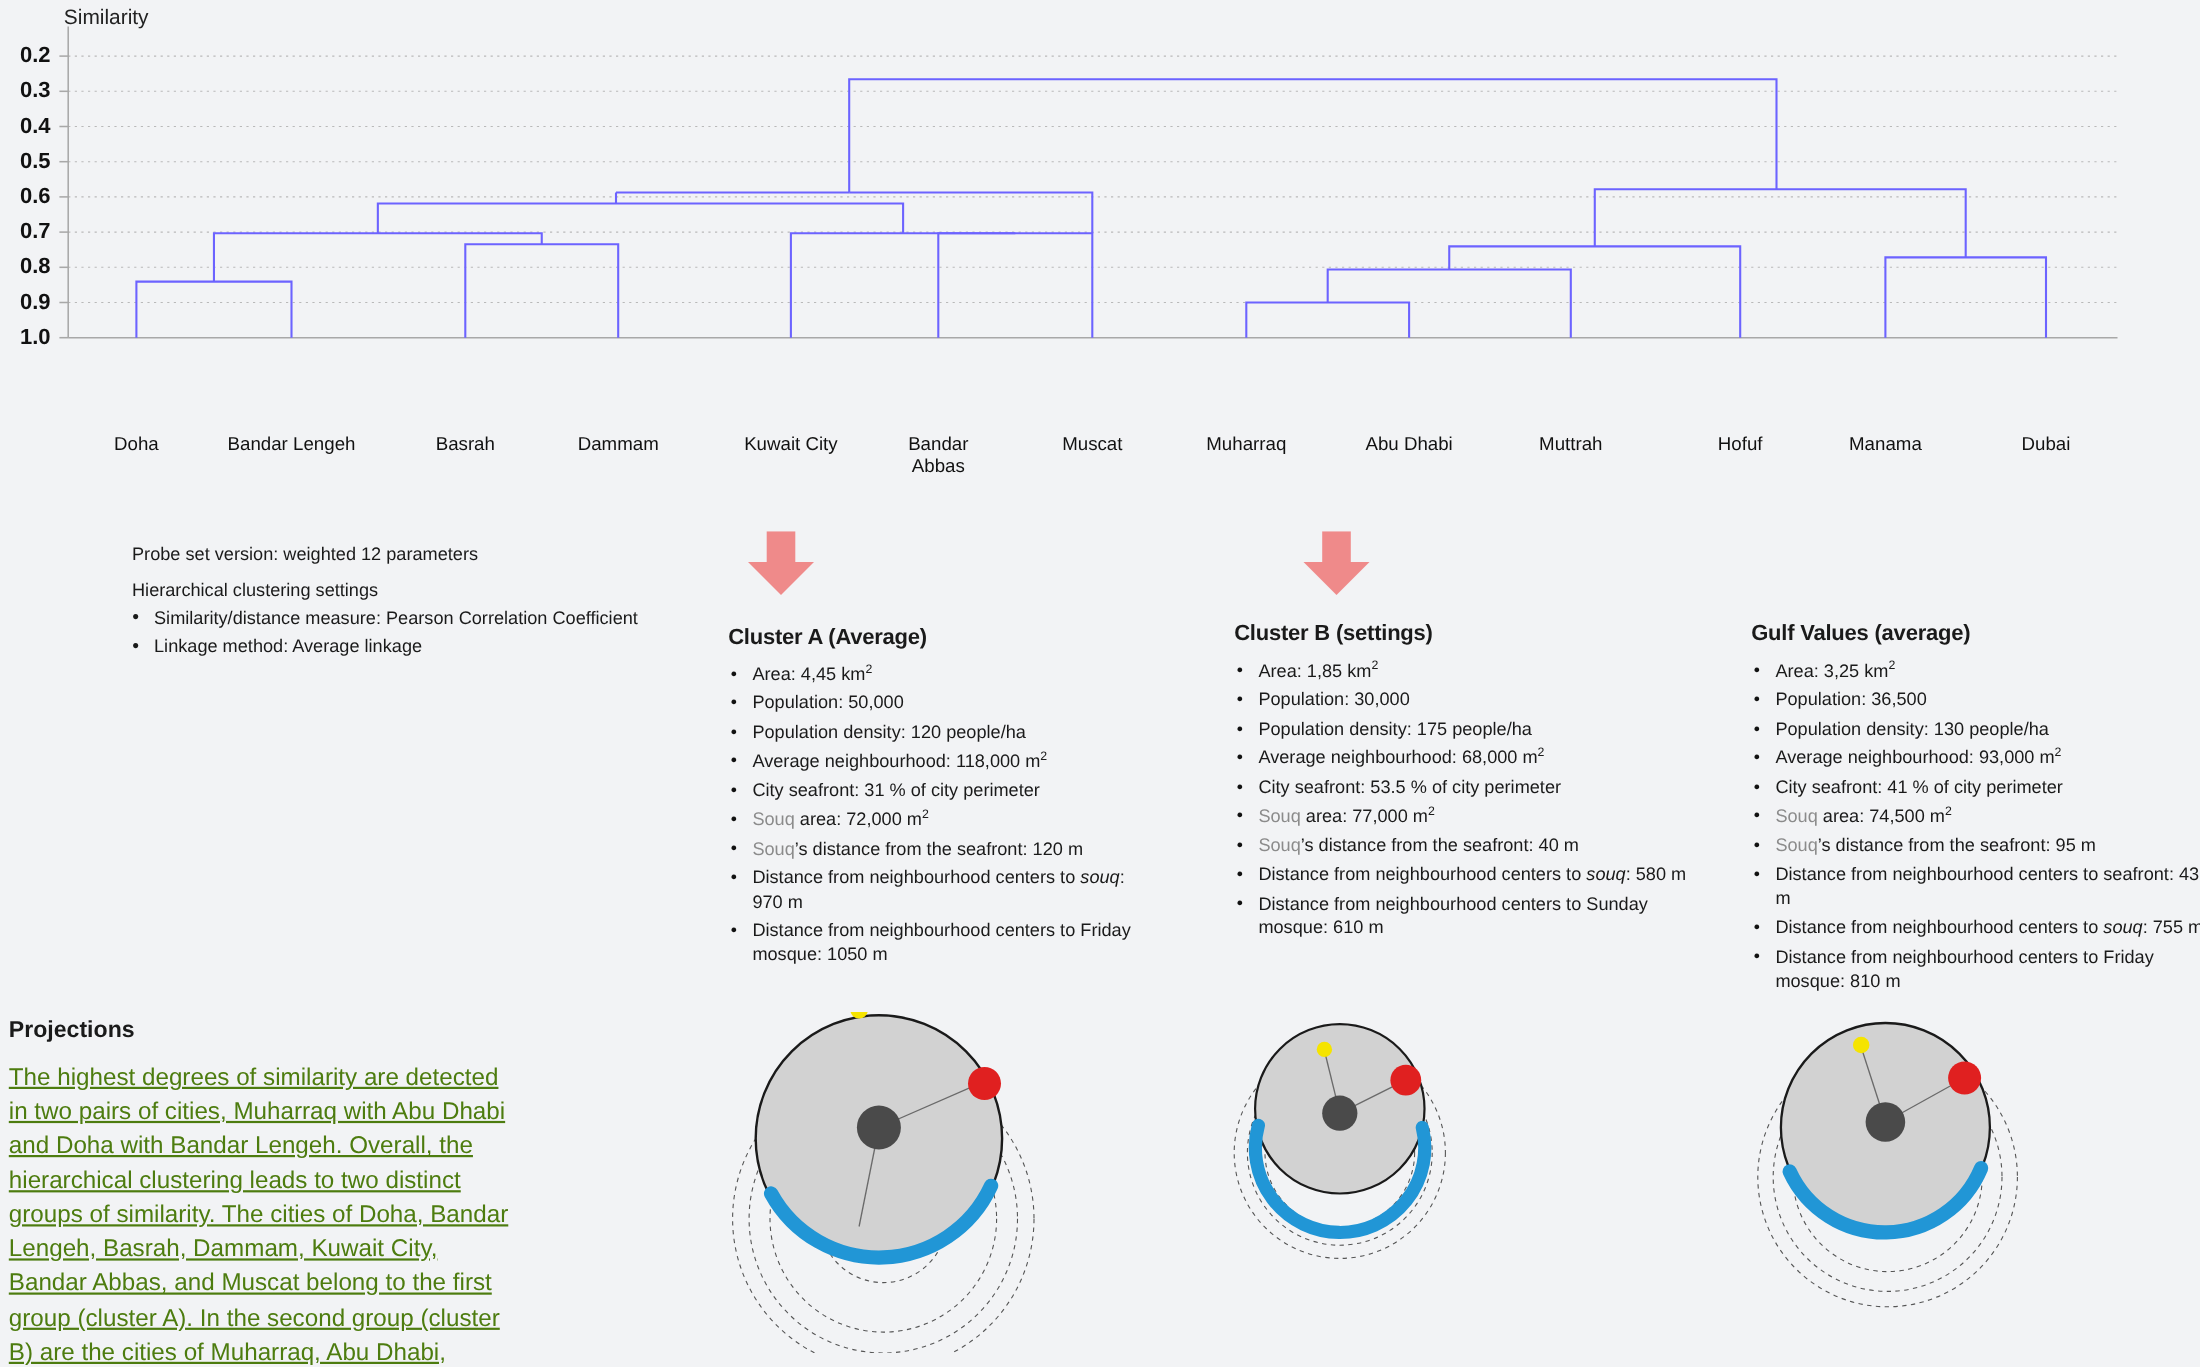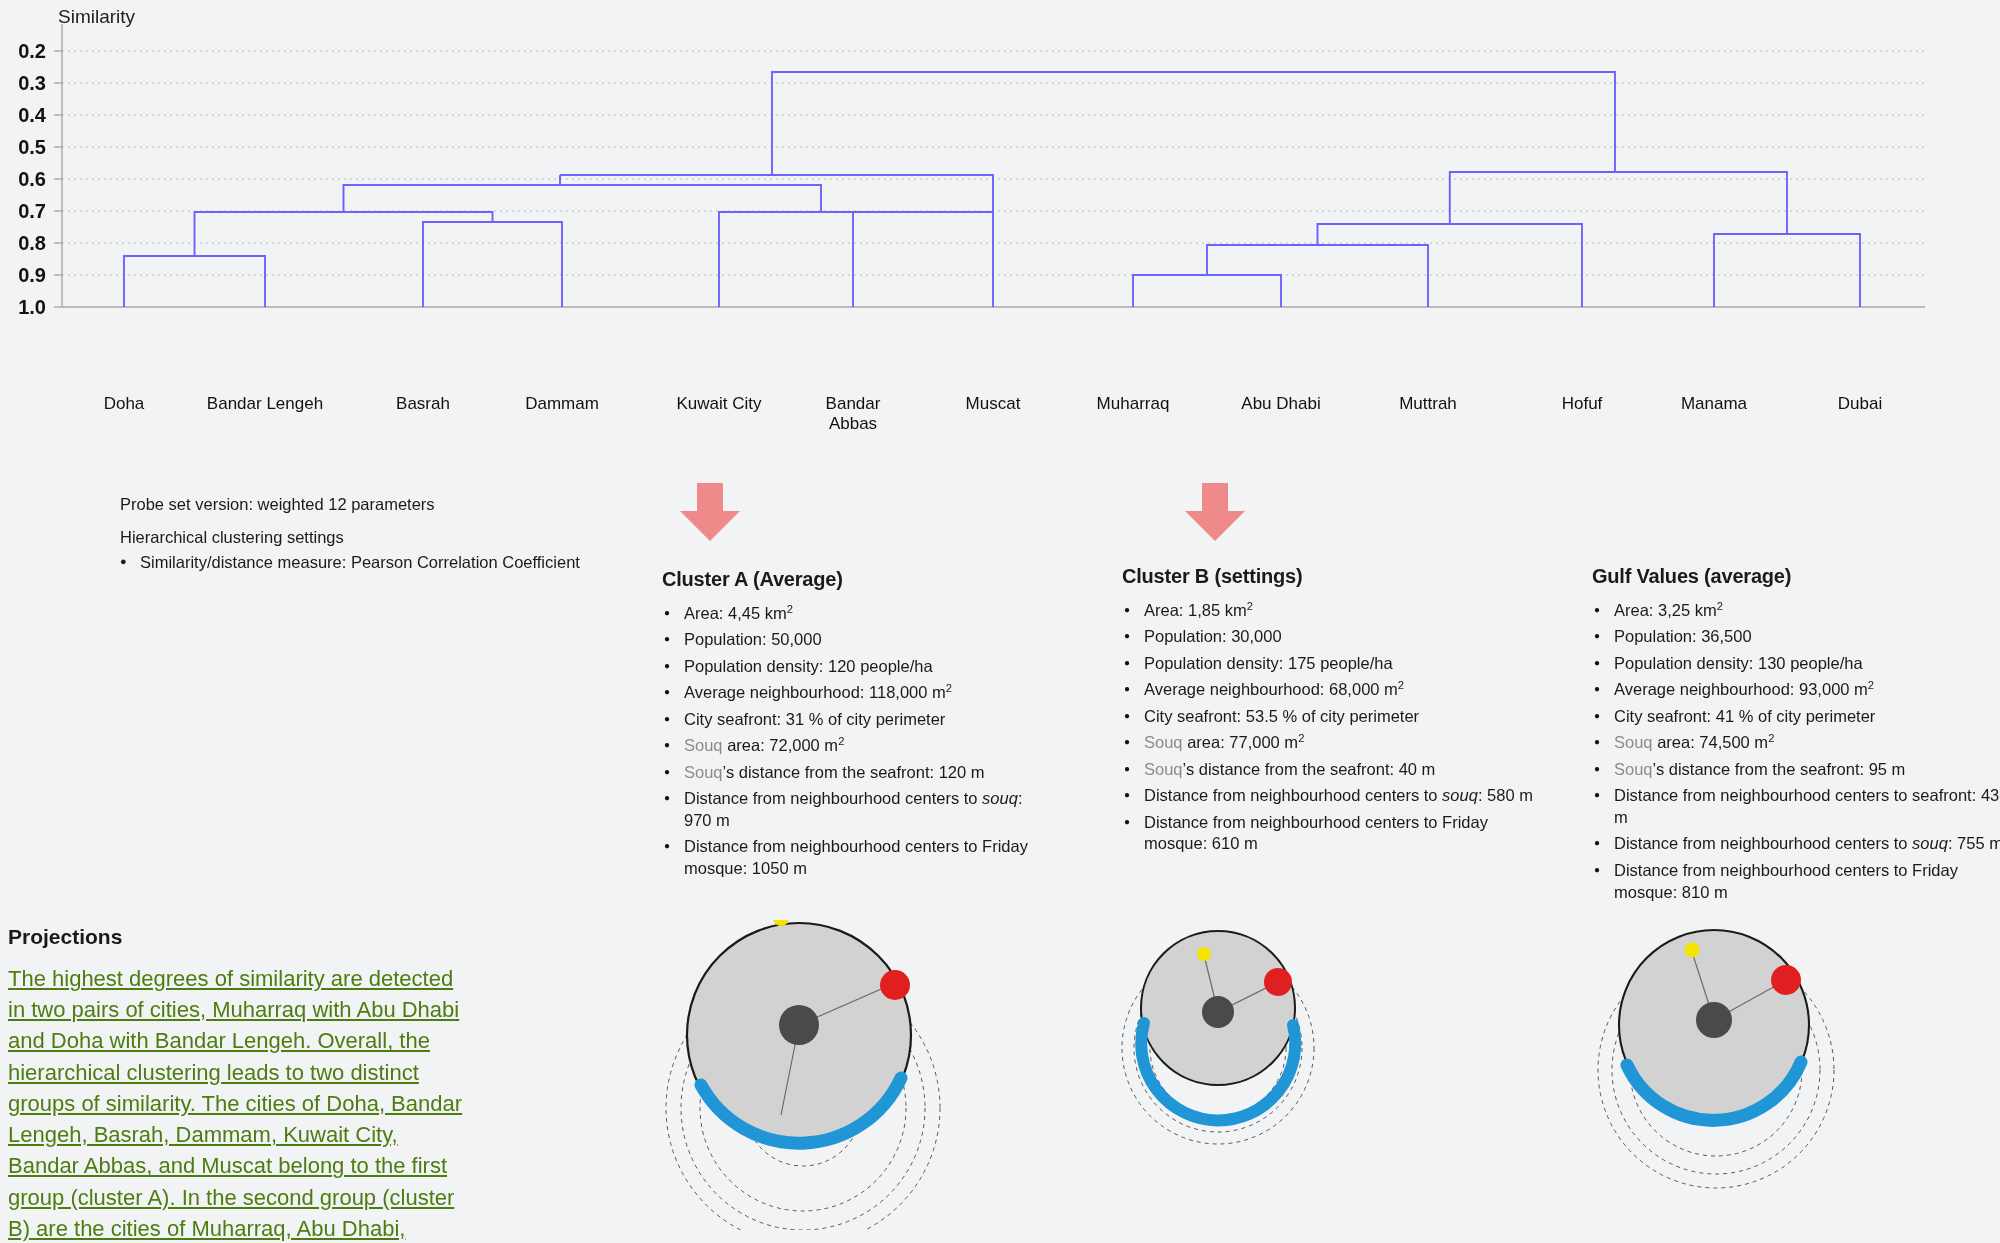--- a/index.html
+++ b/index.html
@@ -162,20 +162,21 @@
   </svg>
   <svg style="position:absolute; left:1175px; top:483px;" width="80" height="60">
     <path d="M27,0 L53,0 L53,28 L70,28 L40,58 L10,28 L27,28 Z" fill="#ef8a8a"></path>
   </svg>
 
   <div class="settings">
     <div class="line">Probe set version: weighted 12 parameters</div>
     <div class="line2">Hierarchical clustering settings</div>
     <ul>
       <li>Similarity/distance measure: Pearson Correlation Coefficient</li>
+      <li>Linkage method: Average linkage</li>
     </ul>
   </div>
 
   <div class="cluster" style="left:662px; top:568px; width:380px;">
     <h3>Cluster A (Average)</h3>
     <ul>
       <li>Area: 4,45 km<sup>2</sup></li>
       <li>Population: 50,000</li>
       <li>Population density: 120 people/ha</li>
       <li>Average neighbourhood: 118,000 m<sup>2</sup></li>
@@ -191,21 +192,21 @@
     <h3>Cluster B (settings)</h3>
     <ul>
       <li>Area: 1,85 km<sup>2</sup></li>
       <li>Population: 30,000</li>
       <li>Population density: 175 people/ha</li>
       <li>Average neighbourhood: 68,000 m<sup>2</sup></li>
       <li>City seafront: 53.5 % of city perimeter</li>
       <li><span class="souq">Souq</span> area: 77,000 m<sup>2</sup></li>
       <li><span class="souq">Souq</span>’s distance from the seafront: 40 m</li>
       <li>Distance from neighbourhood centers to <span class="it">souq</span>: 580 m</li>
-      <li>Distance from neighbourhood centers to Friday mosque: 610 m</li>
+      <li>Distance from neighbourhood centers to Sunday mosque: 610 m</li>
     </ul>
   </div>
 
   <div class="cluster" style="left:1592px; top:565px; width:420px;">
     <h3>Gulf Values (average)</h3>
     <ul>
       <li>Area: 3,25 km<sup>2</sup></li>
       <li>Population: 36,500</li>
       <li>Population density: 130 people/ha</li>
       <li>Average neighbourhood: 93,000 m<sup>2</sup></li>

